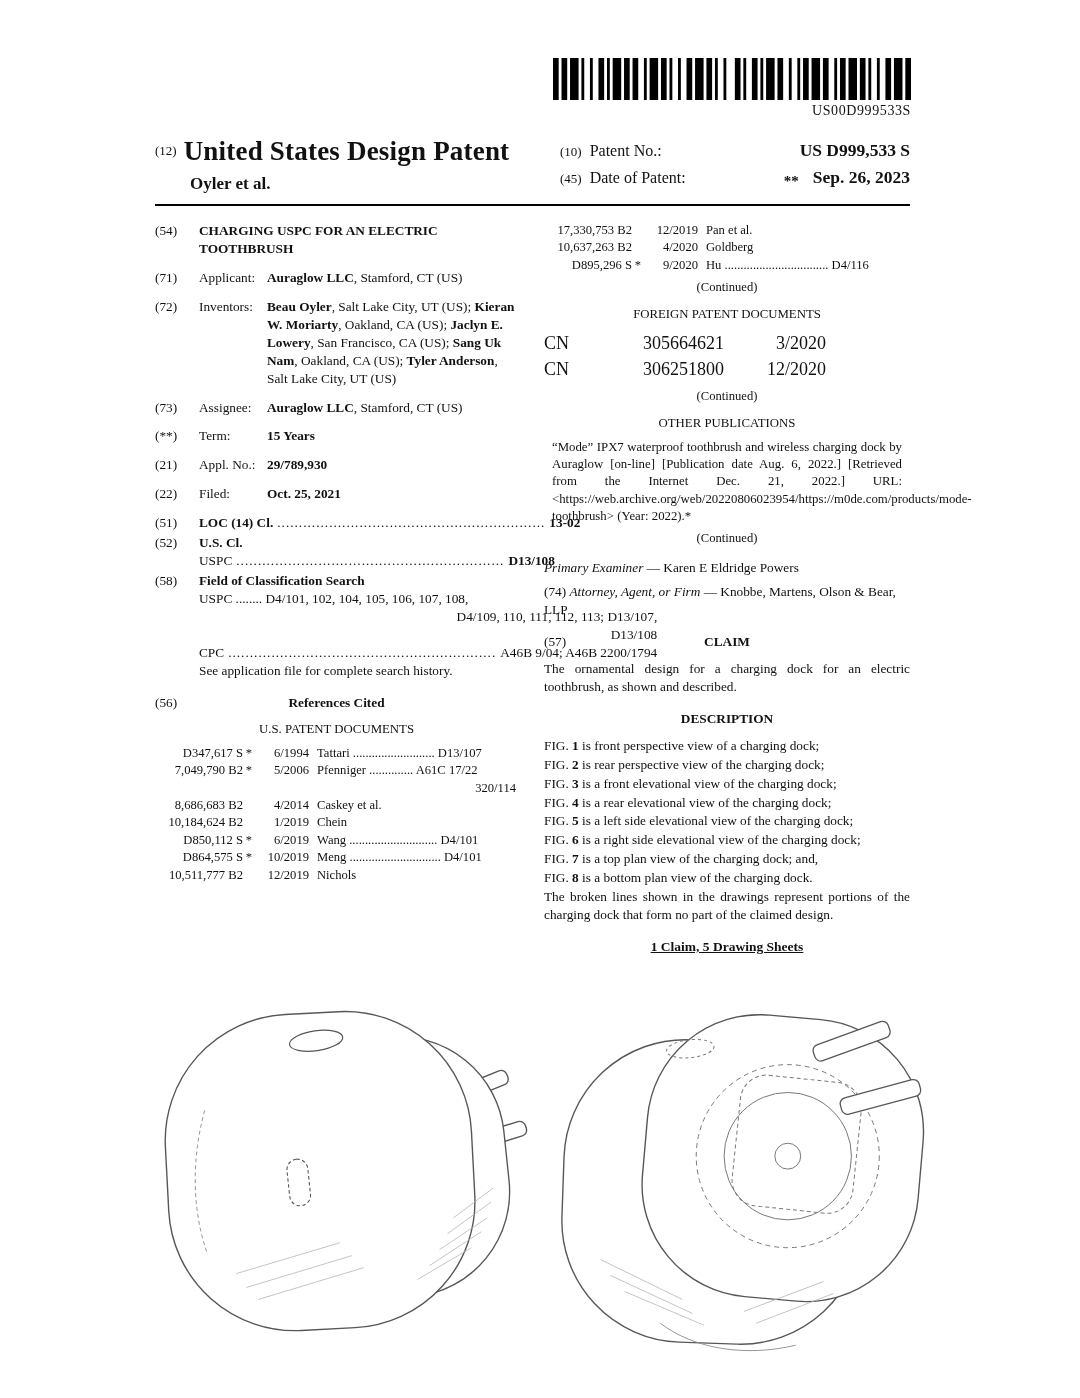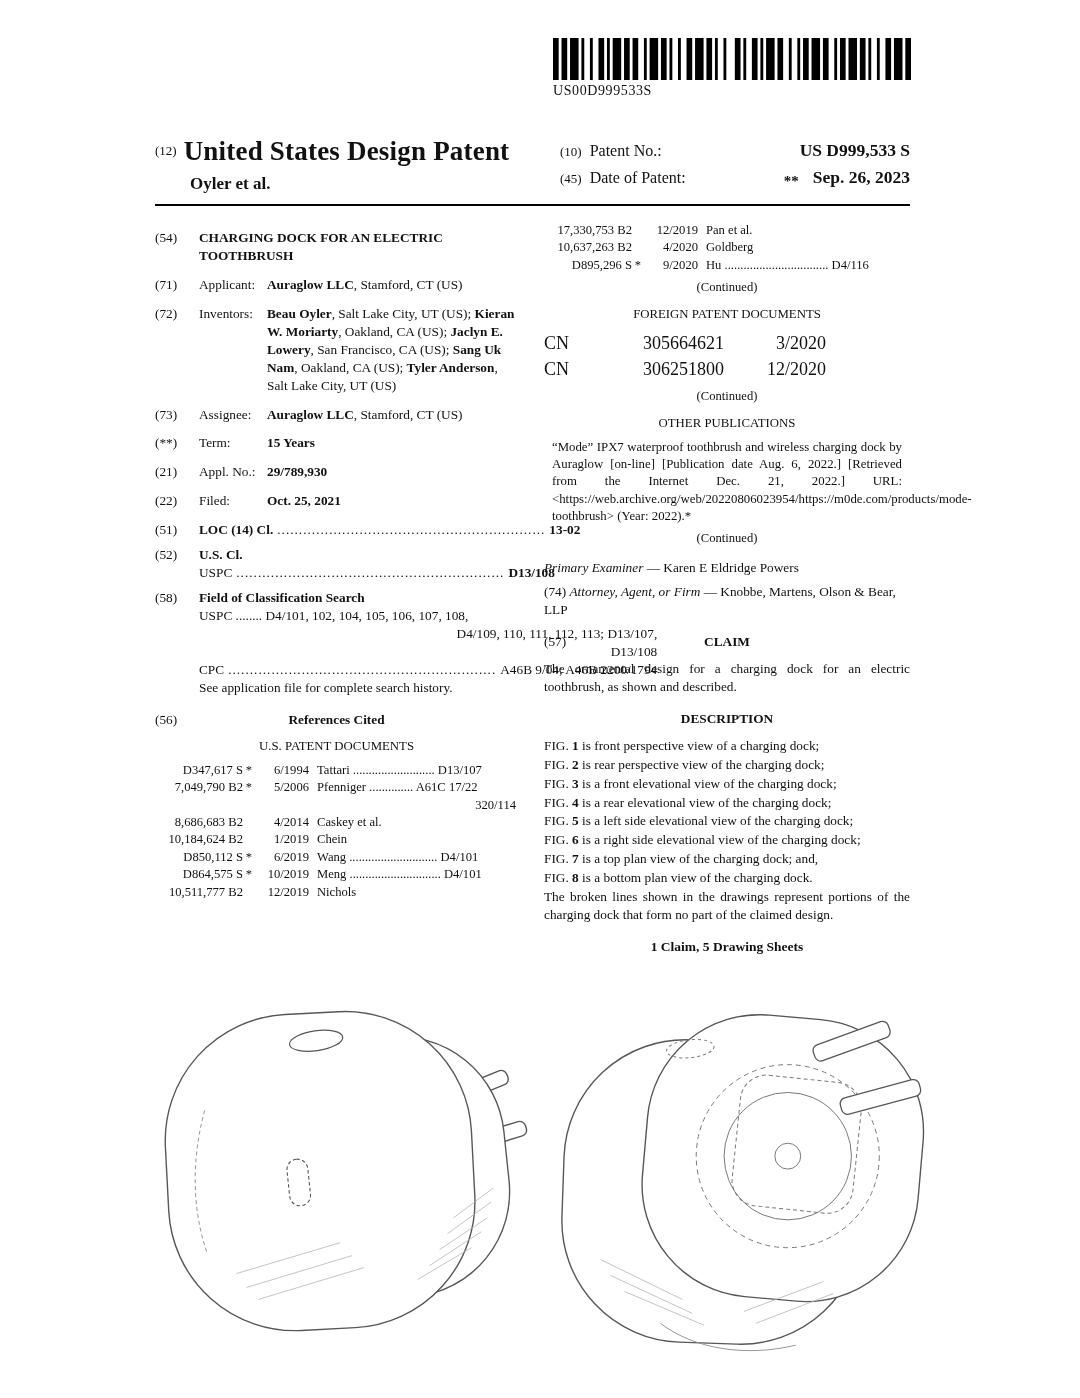--- a/index.html
+++ b/index.html
@@ -5,21 +5,21 @@
   * { box-sizing: border-box; margin: 0; padding: 0; }
   html, body { background: #ffffff; }
   body {
     width: 1080px;
     font-family: "Liberation Serif", "DejaVu Serif", serif;
     color: #111;
   }
   .page { position: relative; width: 1080px; min-height: 1398px; background: #fff; overflow: hidden; }
 
   
-  .barcode-wrap { position: absolute; left: 553px; top: 38px; width: 358px; text-align: left; }
+  .barcode-wrap { position: absolute; left: 553px; top: 58px; width: 358px; text-align: right; }
   .barcode { width: 358px; height: 42px; display: block; fill: #000; }
   .barcode-num { font-size: 14px; letter-spacing: .6px; margin-top: 3px; }
 
   
   .header { display: flex; justify-content: space-between; margin: 134px 170px 0 155px; align-items: flex-end; }
   .header-left { }
   .title-line { white-space: nowrap; }
   .inid { font-size: 13px; }
   .title-line .inid { position: relative; top: -5px; margin-right: 7px; }
   .doc-title { font-size: 27px; font-weight: bold; letter-spacing: .2px; }
@@ -32,21 +32,21 @@
   .stars { font-weight: bold; font-size: 15px; margin-left: auto; position: relative; top: 3px; }
   .stars + .hr-value { margin-left: 14px; }
   .rule { border-top: 2.5px solid #000; margin: 10px 170px 0 155px; }
 
   
   .body { display: grid; grid-template-columns: 363px 366px; column-gap: 26px;
           margin: 16px 170px 0 155px; font-size: 13.3px; line-height: 1.35; }
   b { font-weight: bold; }
   i { font-style: italic; }
 
-  .item { display: flex; margin-bottom: 11px; margin-top: 7px; }
+  .item { display: flex; margin-bottom: 11px; }
   .item .num { flex: 0 0 44px; }
   .item .lbl { flex: 0 0 68px; }
   .item .val { flex: 1; }
   .leader-line { display: flex; align-items: baseline; }
   .leader-line b, .leader-line .llbl { white-space: nowrap; }
   .leader { flex: 1; overflow: hidden; white-space: nowrap; margin: 0 4px; letter-spacing: 1px; }
   .alignr { text-align: right; }
   .tight { margin-bottom: 2px; }
 
   .sec-head { position: relative; text-align: center; margin: 14px 0 9px; }
@@ -65,21 +65,21 @@
   .fc { }
   .fn { text-align: right; }
   .fd { text-align: right; }
 
   .cont { text-align: center; font-size: 12.6px; margin: 5px 0 10px; }
   .pub { text-align: justify; font-size: 12.8px; margin: 2px 8px 4px; }
   .just { text-align: justify; margin-bottom: 6px; }
   .examiner { margin-top: 12px; }
   .attorney { margin-top: 6px; margin-bottom: 8px; }
   .fig-line { margin-bottom: 1px; }
-  .claims-line { text-align: center; margin-top: 14px; font-size: 13.5px; }
+  .claims-line { text-align: center; margin-top: 14px; font-size: 13.5px; text-decoration: underline; }
 
   
   .figures { display: flex; justify-content: center; gap: 6px; margin-top: 26px; }
   .fig { width: 398px; height: 408px; }
 </style>
 </head>
 <body>
 
 <div class="page">
 
@@ -152,21 +152,21 @@
   </div>
 
   <div class="rule"></div>
 
   <div class="body">
 
     <div class="col col-left">
 
       <div class="item">
         <span class="num">(54)</span>
-        <div class="val"><b>CHARGING DOCK FOR AN ELECTRIC TOOTHBRUSH</b></div>
+        <div class="val"><b>CHARGING USPC FOR AN ELECTRIC TOOTHBRUSH</b></div>
       </div>
 
       <div class="item">
         <span class="num">(71)</span>
         <span class="lbl">Applicant:</span>
         <div class="val"><b>Auraglow LLC</b><span>, Stamford, CT (US)</span></div>
       </div>
 
       <div class="item">
         <span class="num">(72)</span>

